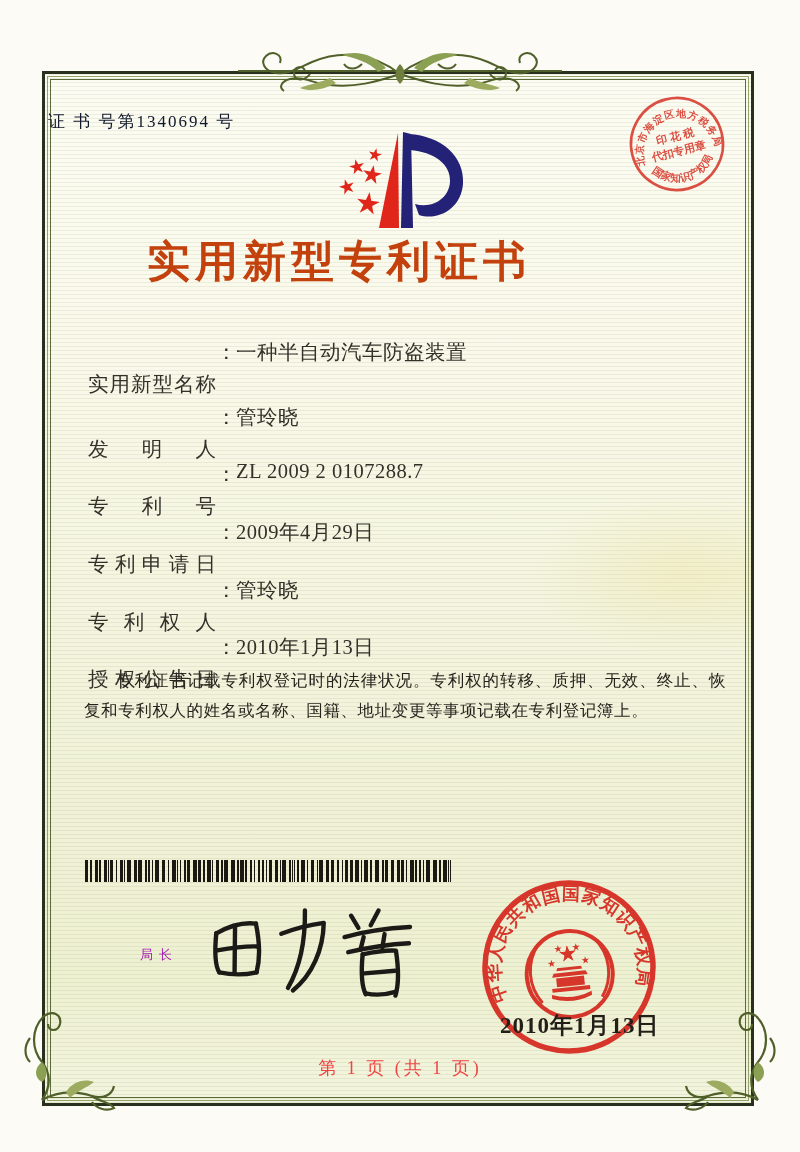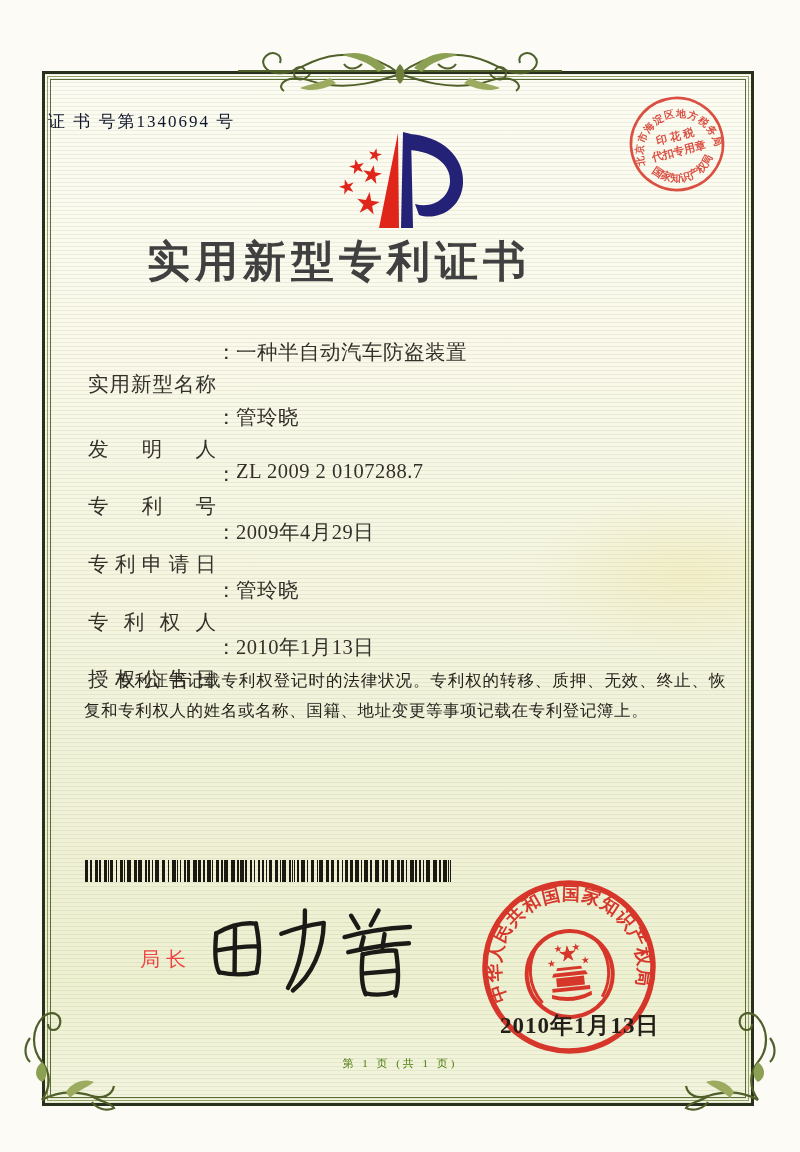--- a/index.html
+++ b/index.html
@@ -19,46 +19,46 @@
   }
   
   .frame{position:absolute;left:42px;top:71px;width:712px;height:1035px;
          border:3px solid #29311e;box-sizing:border-box;pointer-events:none;}
   .frame-in1{position:absolute;inset:2px;border:1px solid #93a268;}
   .frame-in2{position:absolute;inset:2px;border:1px solid #5a6b38;}
   
   .certno{position:absolute;left:48px;top:110px;font-size:17px;letter-spacing:2px;color:#0f172a;}
   .logo{position:absolute;left:322px;top:124px;width:152px;height:110px;}
   .title{position:absolute;left:0;top:233px;width:678px;text-align:center;
-         font-size:43px;font-weight:700;letter-spacing:5px;color:#404040;}
+         font-size:43px;font-weight:700;letter-spacing:5px;color:#c2410c;}
   
   .frow{position:absolute;left:88px;font-size:20.5px;color:#33302a;white-space:nowrap;}
   .frow .lbl{display:inline-block;width:128px;text-align:justify;text-align-last:justify;vertical-align:top;margin-top:32px;}
   .frow .col{display:inline-block;width:20px;vertical-align:top;}
   .frow .val{letter-spacing:.5px;text-align:right;}
   .f0{top:338px}.f1{top:403px}.f2{top:460px}.f3{top:518px}.f4{top:576px}.f5{top:633px}
   
   .bodytxt{position:absolute;left:84px;top:666px;width:642px;
            font-size:16.5px;line-height:30px;letter-spacing:.6px;color:#26231d;text-align:justify;}
   .bodytxt p{margin:0 0 10px 0;text-indent:2em;}
   
   .barcode{position:absolute;left:85px;top:860px;width:372px;height:22px;}
   
-  .sig-title{position:absolute;left:140px;top:946px;font-size:20px;letter-spacing:6px;color:#ef4444;font-family:Liberation Mono, monospace;}
+  .sig-title{position:absolute;left:140px;top:946px;font-size:13px;letter-spacing:6px;color:#a21caf;font-family:Liberation Mono, monospace;}
   .sig-svg{position:absolute;left:208px;top:896px;width:210px;height:118px;}
   .sr{position:absolute;width:1px;height:1px;overflow:hidden;clip:rect(0 0 0 0);}
   
   .tax-seal{position:absolute;left:627px;top:94px;width:100px;height:100px;
             transform:rotate(-14deg);opacity:.88;}
   .big-seal{position:absolute;left:480px;top:878px;width:178px;height:178px;opacity:.93;}
   .seal-date{position:absolute;left:500px;top:1010px;font-size:23px;font-weight:700;
              letter-spacing:1px;color:#231f18;}
   
   .footer{position:absolute;left:0;top:1056px;width:800px;text-align:center;
-          font-size:11px;letter-spacing:3px;color:#4d7c0f;}
+          font-size:18px;letter-spacing:3px;color:#ef4444;}
   
   .orn{position:absolute;pointer-events:none;}
   .orn-top{left:238px;top:40px;width:324px;height:62px;}
   .orn-bl{left:10px;top:1012px;width:118px;height:118px;}
   .orn-br{left:672px;top:1012px;width:118px;height:118px;transform:scaleX(-1);}
 </style>
 </head>
 <body>
 
 <div class="paper"></div>

